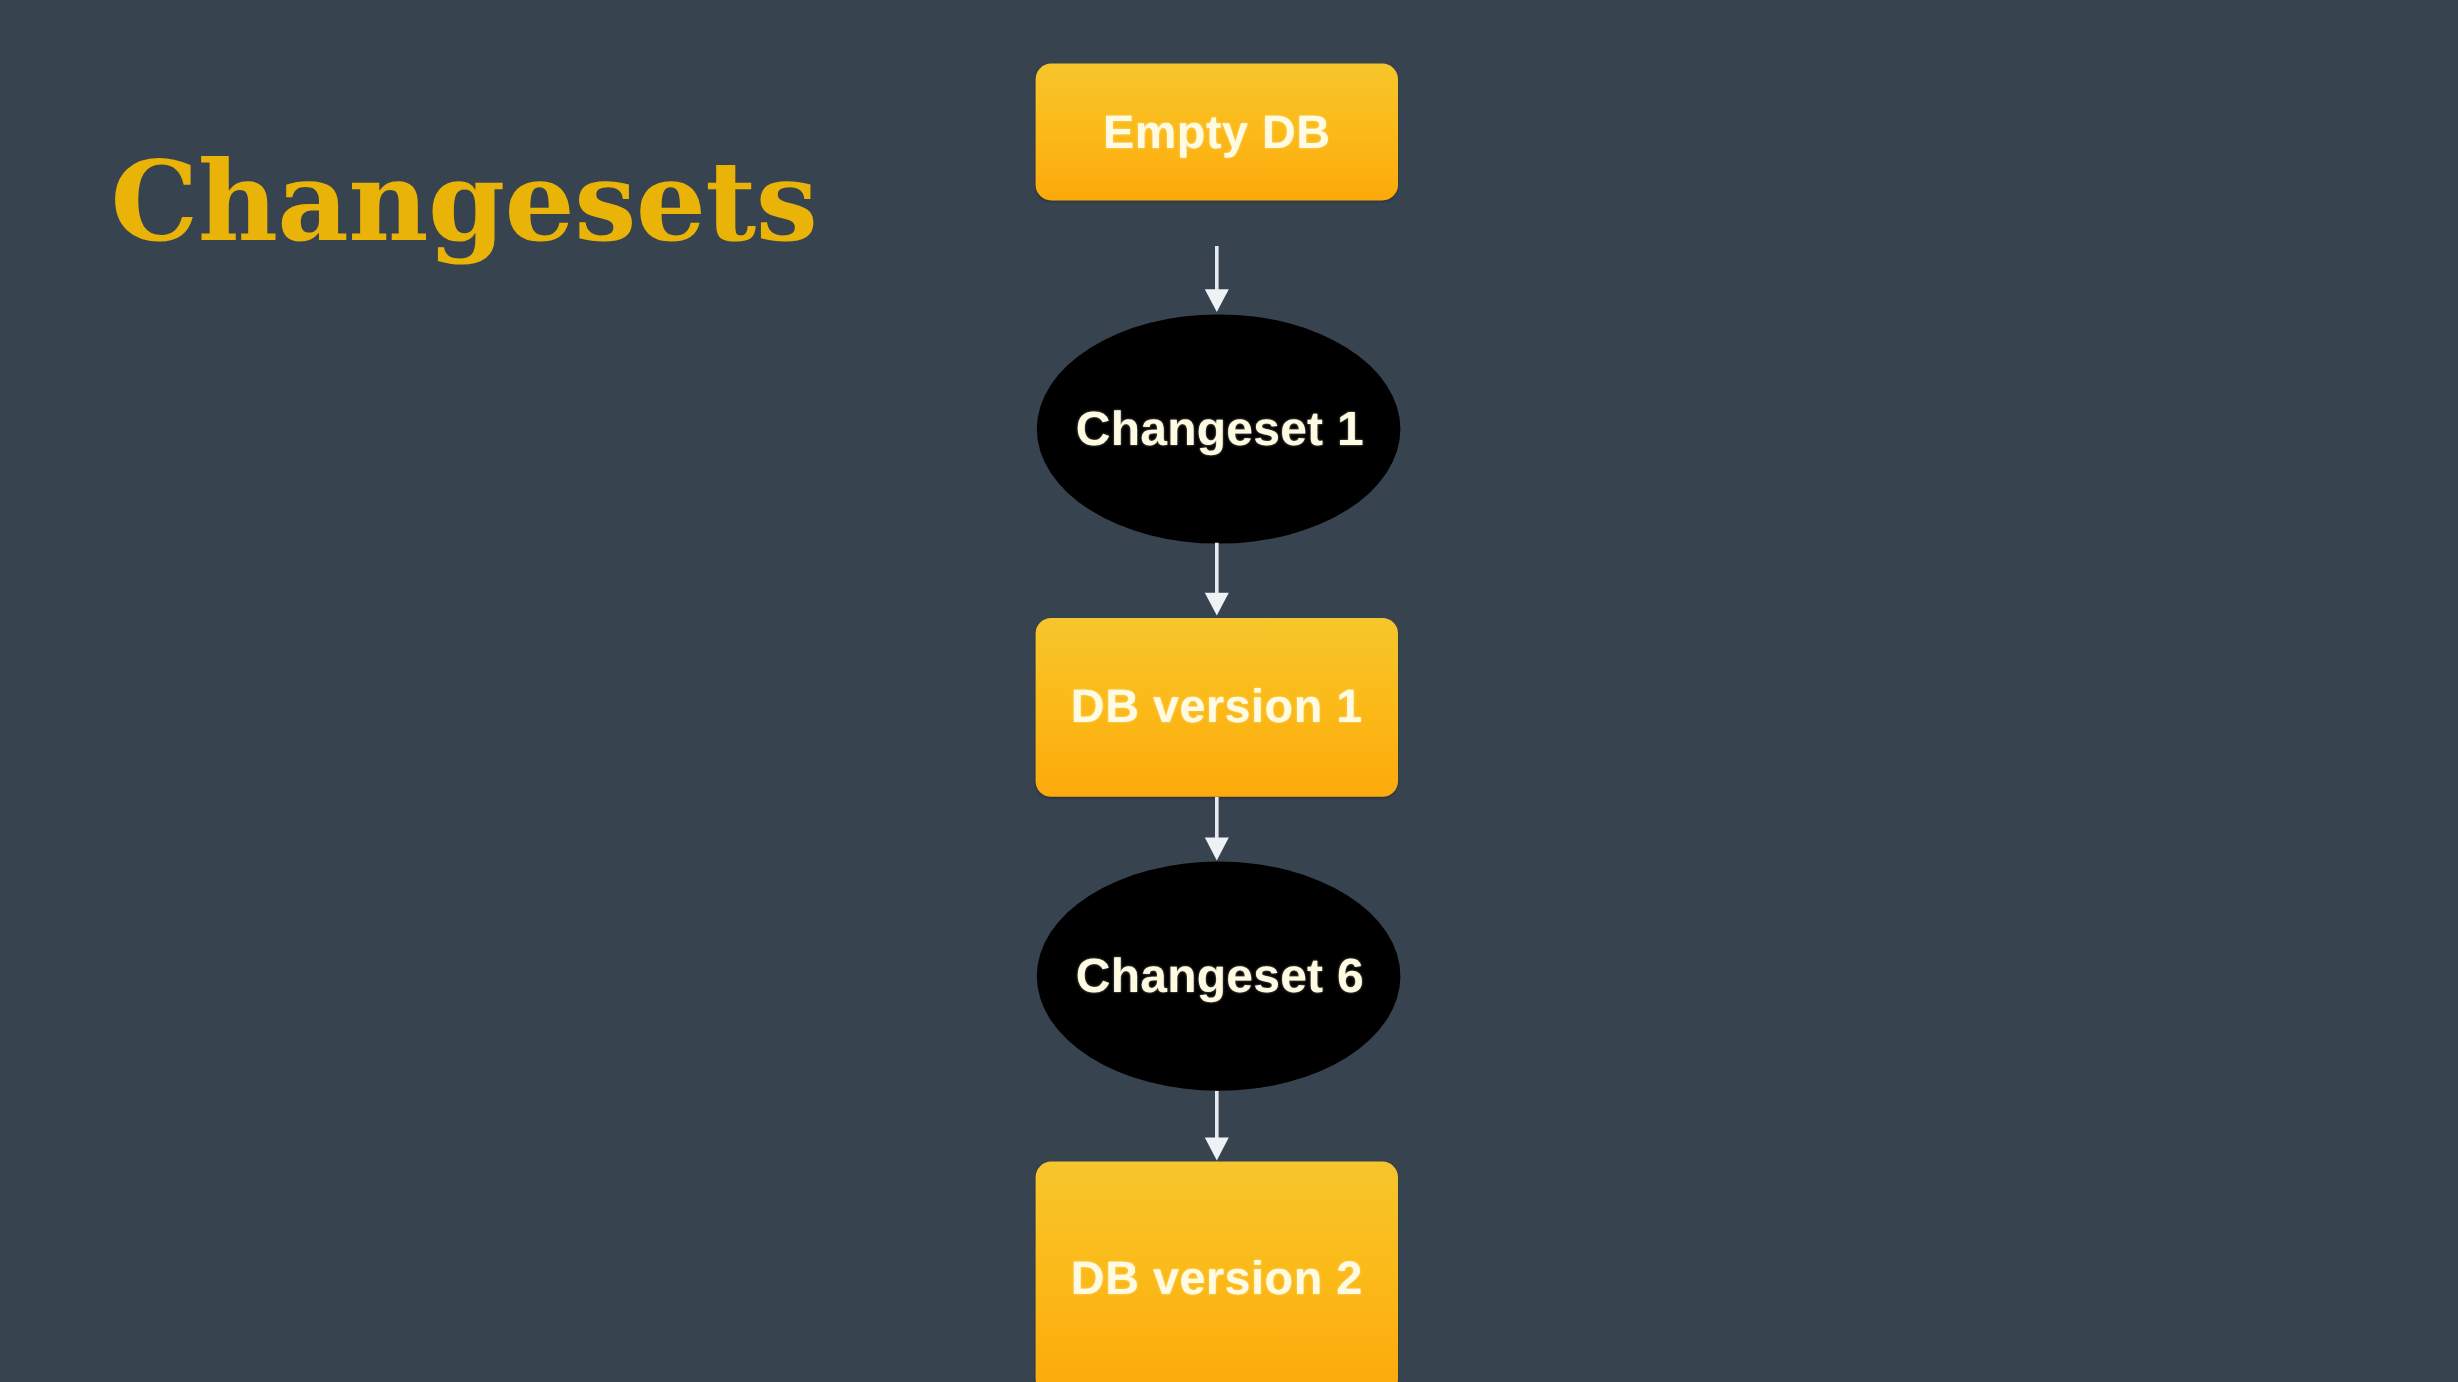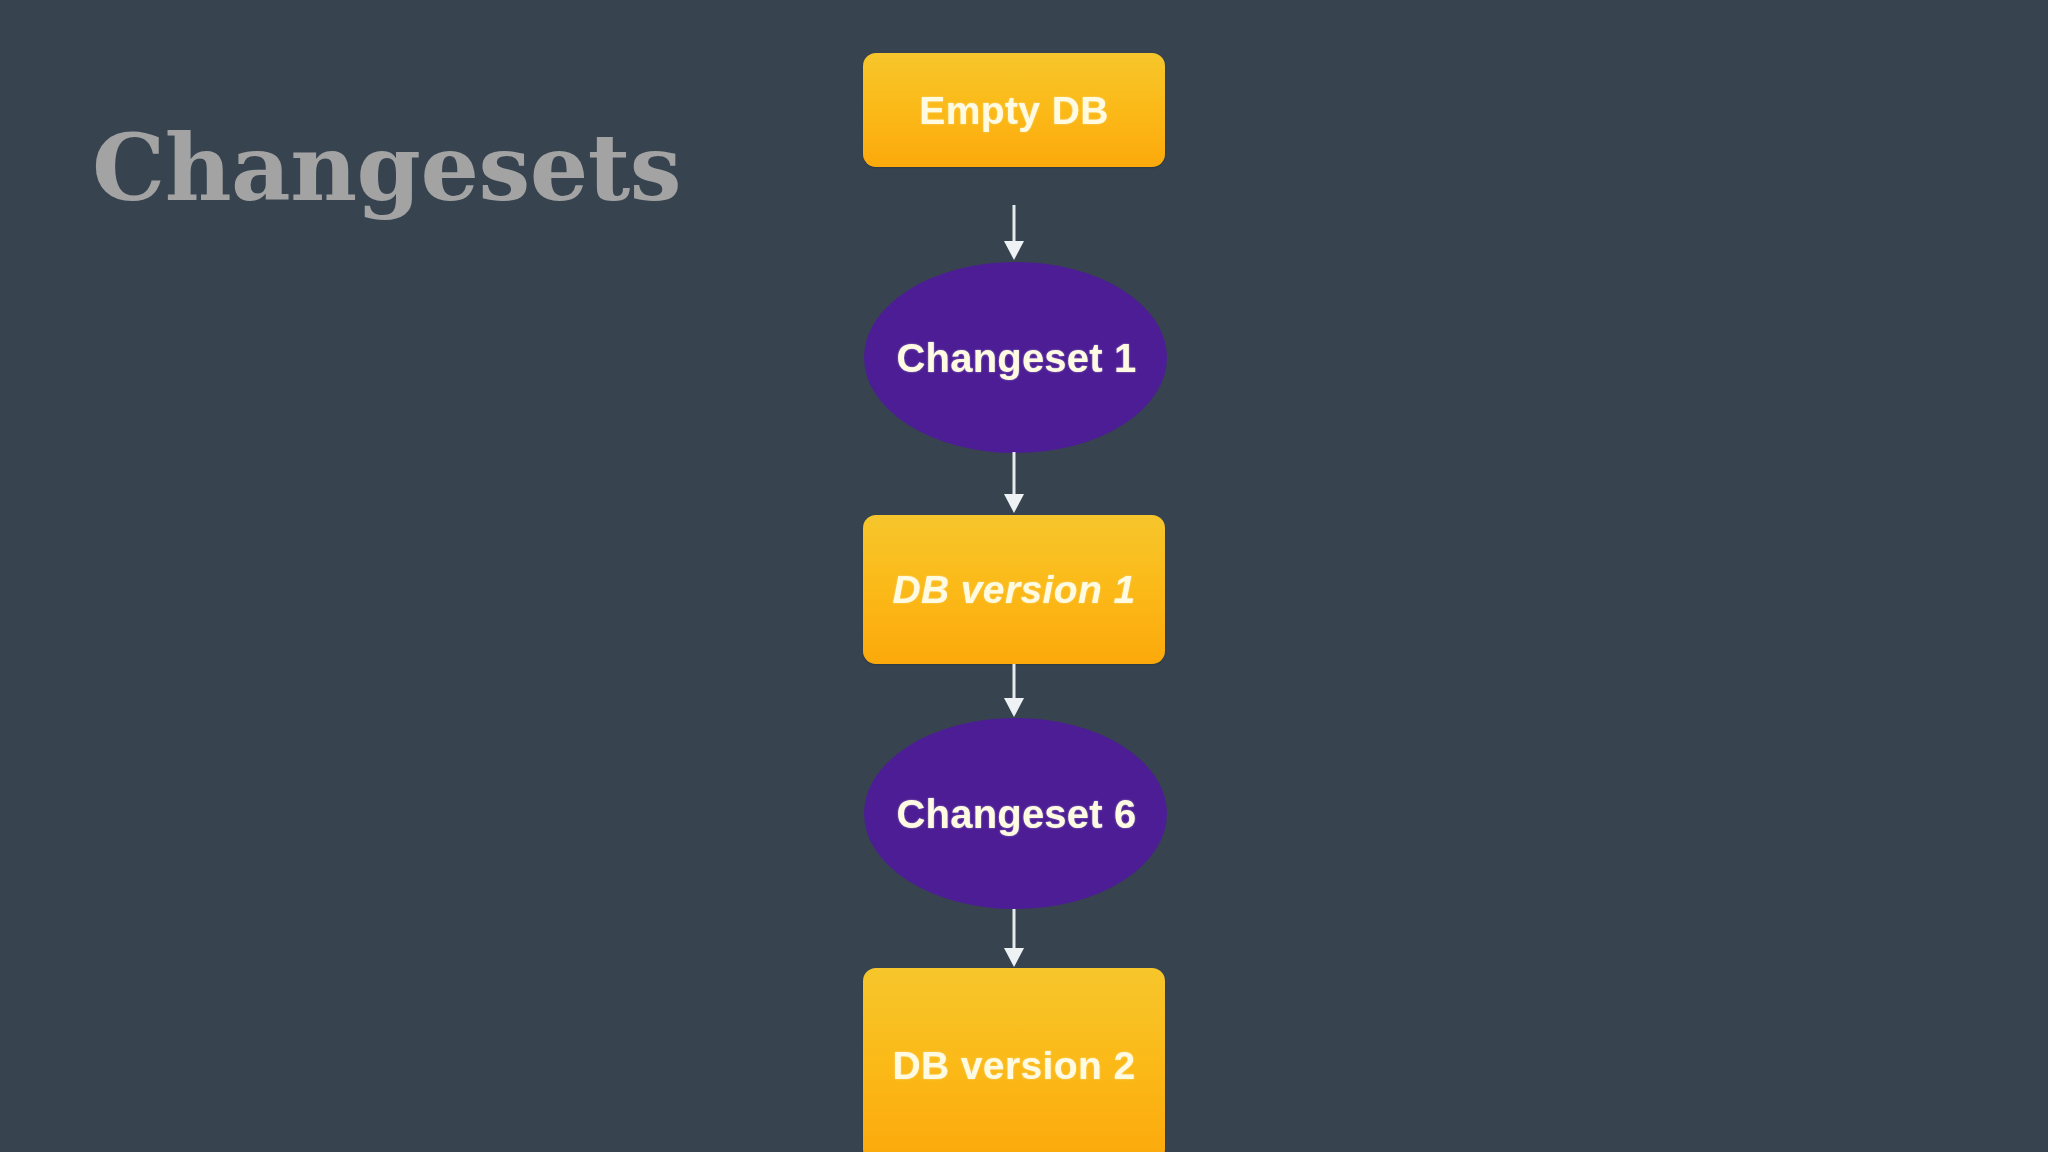--- a/index.html
+++ b/index.html
@@ -25,21 +25,21 @@
   
   #slide-title {
     position: absolute;
     left: 92px;
     top: 122px;
     font-family: "DejaVu Serif", "Liberation Serif", serif;
     font-weight: 700;
     font-size: 92px;
     line-height: 1.0;
     letter-spacing: -0.5px;
-    color: #a3a3a3;
+    color: #eab308;
     white-space: nowrap;
     user-select: none;
   }
 
   
   #flow {
     position: absolute;
     left: 0;
     top: 0;
     width: 2048px;
@@ -74,21 +74,21 @@
     border-radius: 13px;
     background: linear-gradient(180deg, #f6c62c 0%, #fbba18 48%, #fca90b 100%);
     box-shadow: 0 1px 2px rgba(0,0,0,0.20);
   }
 
   
   .node-ellipse {
     width: 303px;
     height: 191px;
     border-radius: 50% / 50%;
-    background: #4c1d95;
+    background: #000000;
   }
   .node-ellipse .node-label {
     
     font-size: 40px;
     letter-spacing: 0.2px;
     transform: translateX(1px);
   }
 
   
   .arrow {
@@ -122,21 +122,21 @@
       <span class="node-label">Changeset 1</span>
     </div>
 
     <div class="arrow" style="left:1001px; top:452px; height:63px;">
       <svg width="26" height="63" viewBox="0 0 26 63" aria-hidden="true">
         <line x1="13" y1="0" x2="13" y2="46" stroke="#e6eaee" stroke-width="3"></line>
         <polygon points="13,61 3,42 23,42" fill="#eef2f5"></polygon>
       </svg>
     </div>
 
-    <div class="node node-box" style="left:863px; top:515px; height:149px;font-style:italic;">
+    <div class="node node-box" style="left:863px; top:515px; height:149px;">
       <span class="node-label">DB version 1</span>
     </div>
 
     <div class="arrow" style="left:1001px; top:664px; height:55px;">
       <svg width="26" height="55" viewBox="0 0 26 55" aria-hidden="true">
         <line x1="13" y1="0" x2="13" y2="38" stroke="#e6eaee" stroke-width="3"></line>
         <polygon points="13,53 3,34 23,34" fill="#eef2f5"></polygon>
       </svg>
     </div>
 

